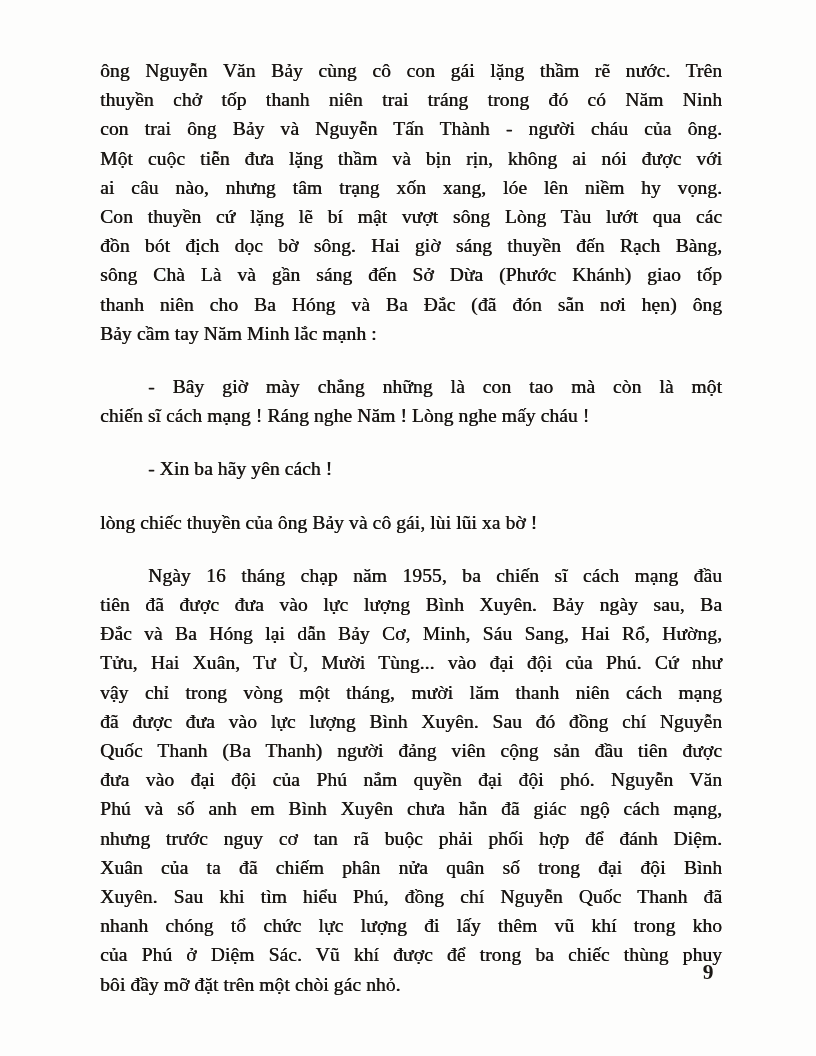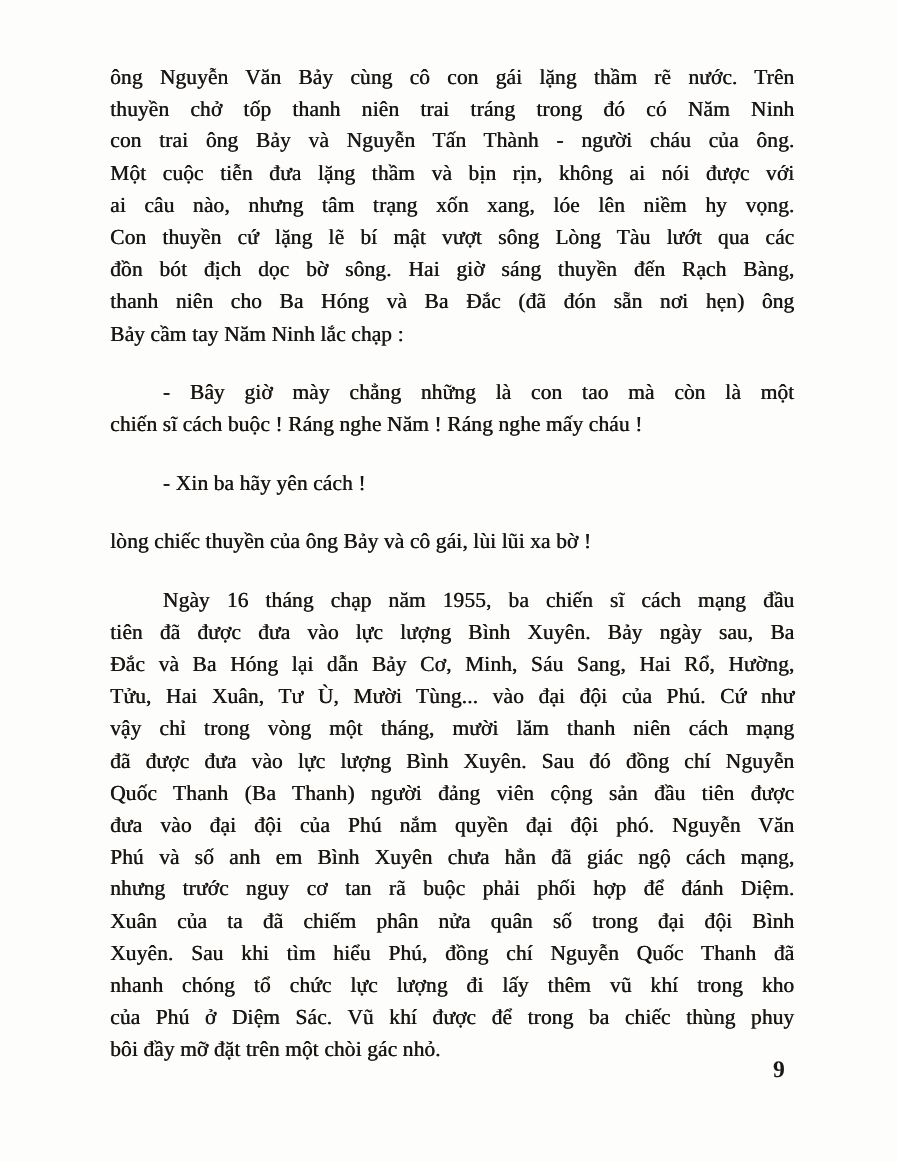--- a/index.html
+++ b/index.html
@@ -64,26 +64,27 @@
 <div class="scan-page" style="color: rgb(26, 23, 20);">
   <div class="text-block" id="text-block">
       <div class="paragraph">
         <div class="line first">ông Nguyễn Văn Bảy cùng cô con gái lặng thầm rẽ nước. Trên</div>
         <div class="line">thuyền chở tốp thanh niên trai tráng trong đó có Năm Ninh</div>
         <div class="line">con trai ông Bảy và Nguyễn Tấn Thành - người cháu của ông.</div>
         <div class="line">Một cuộc tiễn đưa lặng thầm và bịn rịn, không ai nói được với</div>
         <div class="line">ai câu nào, nhưng tâm trạng xốn xang, lóe lên niềm hy vọng.</div>
         <div class="line">Con thuyền cứ lặng lẽ bí mật vượt sông Lòng Tàu lướt qua các</div>
         <div class="line">đồn bót địch dọc bờ sông. Hai giờ sáng thuyền đến Rạch Bàng,</div>
+        <div class="line">sông Chà Là và gần sáng đến Sở Dừa (Phước Khánh) giao tốp</div>
         <div class="line">thanh niên cho Ba Hóng và Ba Đắc (đã đón sẵn nơi hẹn) ông</div>
-        <div class="line para-end">Bảy cầm tay Năm Ninh lắc chạp :</div>
+        <div class="line para-end">Bảy cầm tay Năm Minh lắc mạnh :</div>
       </div>
       <div class="paragraph indent">
         <div class="line first">- Bây giờ mày chẳng những là con tao mà còn là một</div>
-        <div class="line para-end">chiến sĩ cách buộc ! Ráng nghe Năm ! Ráng nghe mấy cháu !</div>
+        <div class="line para-end">chiến sĩ cách mạng ! Ráng nghe Năm ! Lòng nghe mấy cháu !</div>
       </div>
       <div class="paragraph indent">
         <div class="line first para-end">- Xin ba hãy yên cách !</div>
       </div>
       <div class="paragraph indent">
         <div class="line para-end">lòng chiếc thuyền của ông Bảy và cô gái, lùi lũi xa bờ !</div>
       </div>
       <div class="paragraph indent">
         <div class="line first">Ngày 16 tháng chạp năm 1955, ba chiến sĩ cách mạng đầu</div>
         <div class="line">tiên đã được đưa vào lực lượng Bình Xuyên. Bảy ngày sau, Ba</div>

